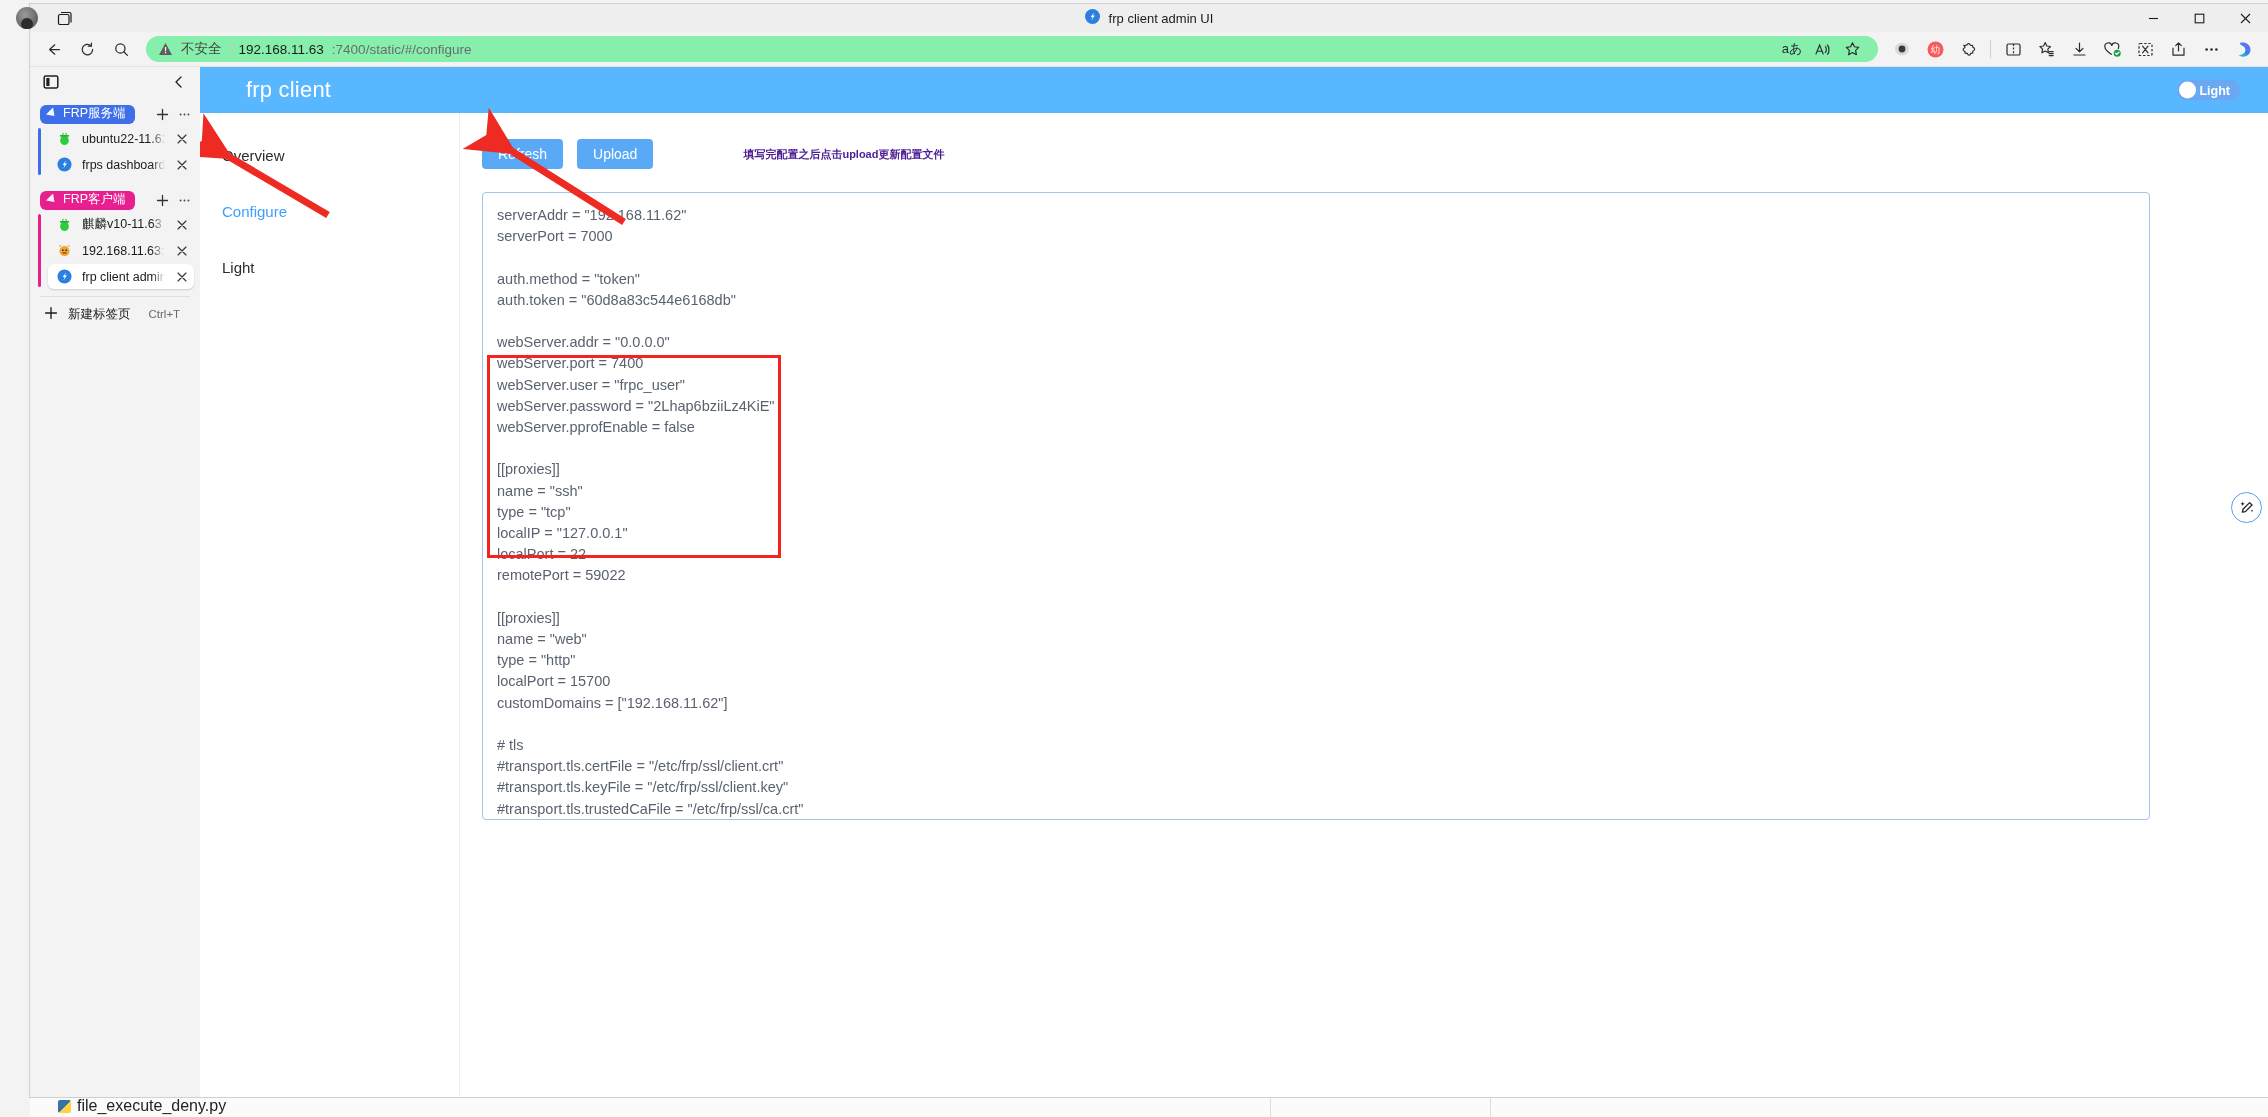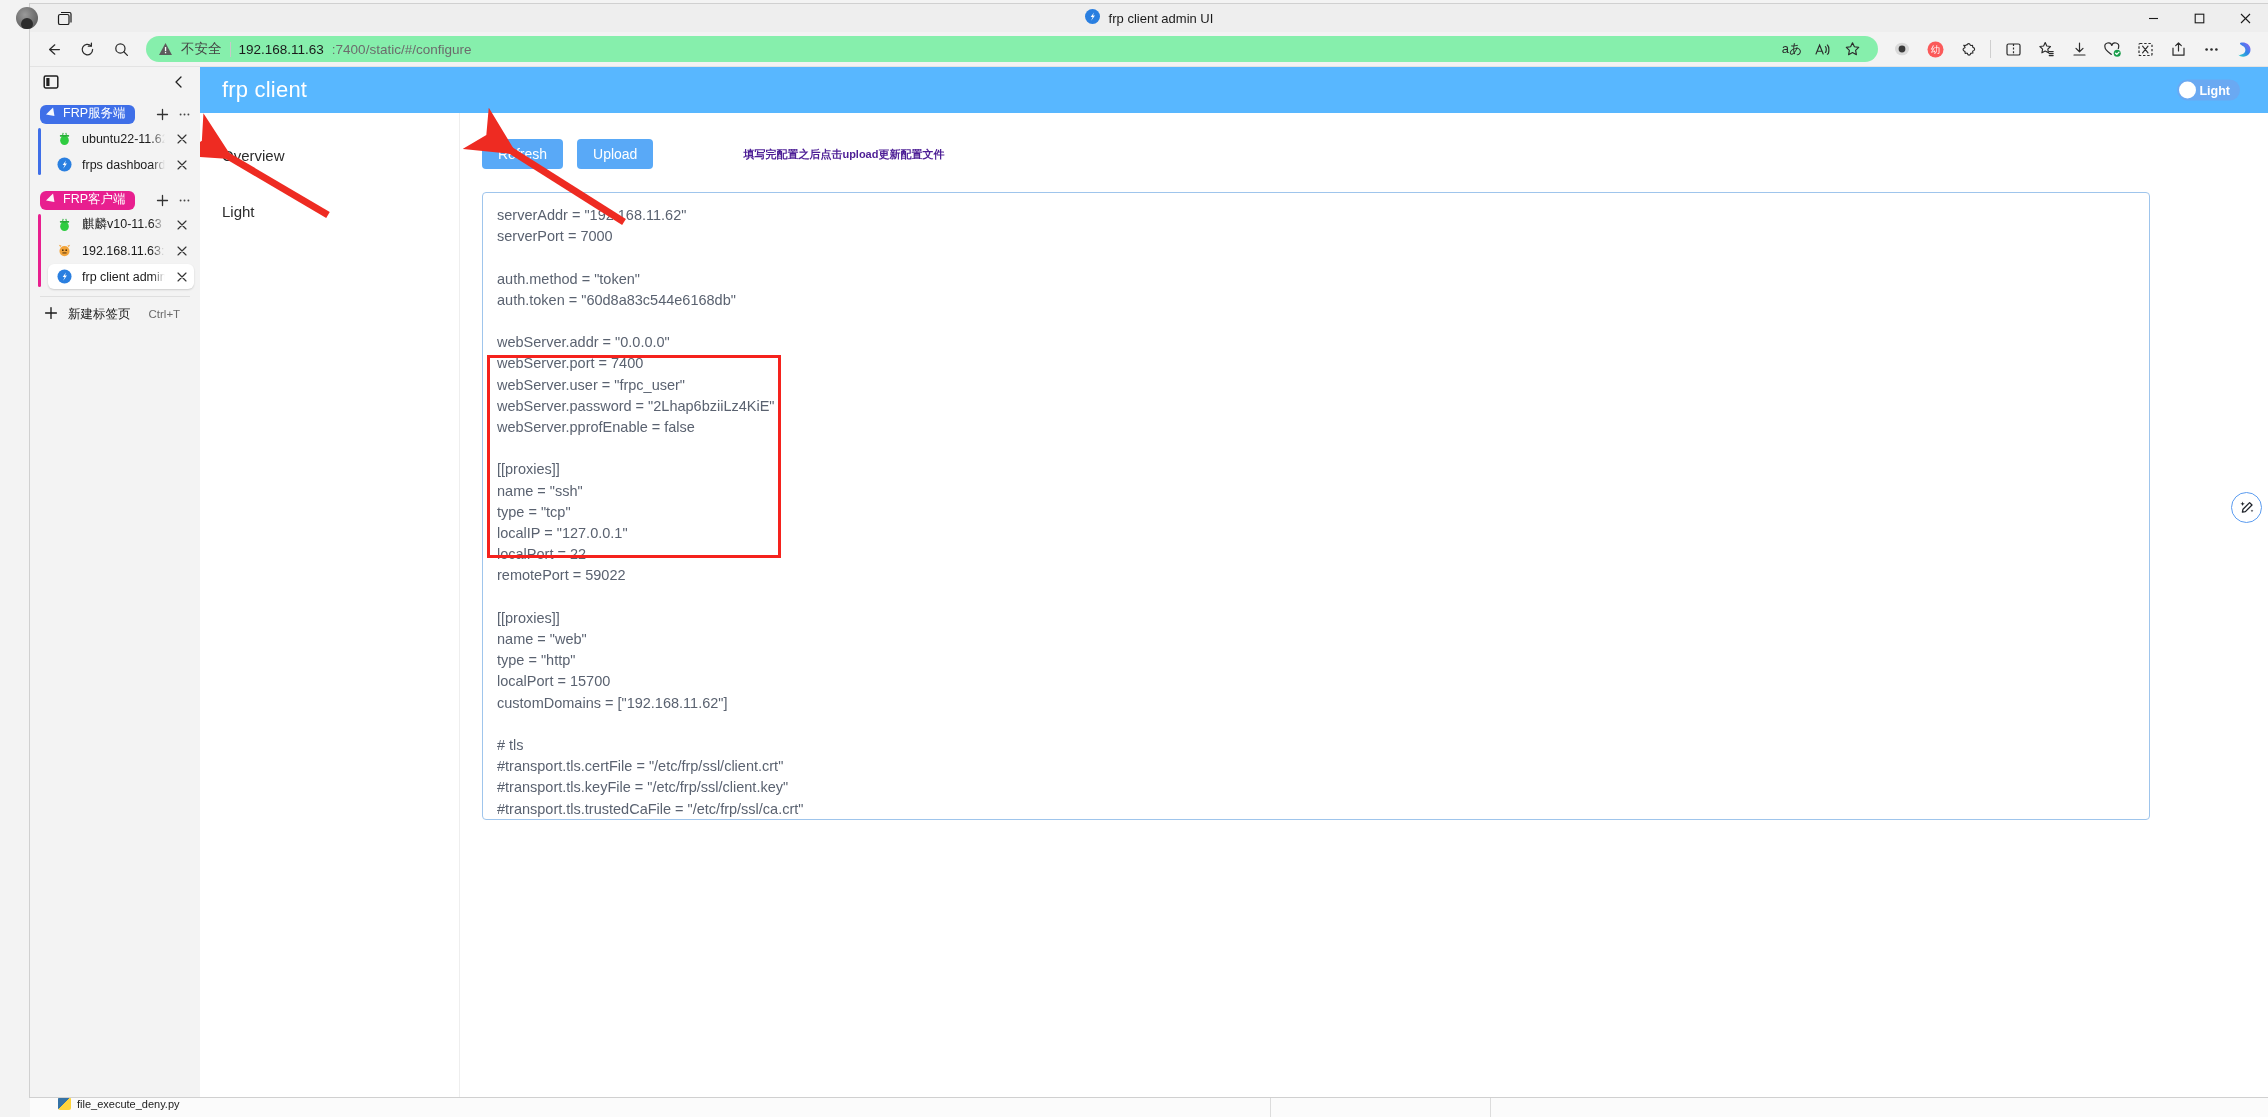--- a/index.html
+++ b/index.html
@@ -15,21 +15,21 @@
     position:absolute;left:2236px;top:28px;width:32px;height:1062px;
     background:#ffffff;overflow:hidden;
     font-family:"Liberation Mono","DejaVu Sans Mono",monospace;
     font-size:11px;line-height:17px;color:#333;white-space:pre;
     padding-top:30px;box-sizing:border-box;
   }
   #code-peek span{display:block;padding-left:2px;}
   #taskbar-peek{
     position:absolute;left:30px;bottom:0px;width:2238px;height:24px;
     background:#fbfbfb;border-top:1px solid #d8d8d8;
-    font-size:11px;color:#222;overflow:hidden;
+    font-size:16px;color:#222;overflow:hidden;
   }
   #taskbar-peek .tb-item{position:absolute;left:28px;top:4px;display:flex;gap:6px;align-items:center;}
   #taskbar-peek .tb-sep{position:absolute;top:0;width:1px;height:24px;background:#dcdcdc;}
 
   
   #browser{
     position:absolute;left:30px;top:4px;width:2238px;height:1093px;
     background:#ffffff;box-shadow:0 0 0 1px #d0d0d0;
     display:flex;flex-direction:column;
   }
@@ -91,21 +91,21 @@
     mask-image:linear-gradient(to right,#000 84%,transparent 100%);}
   .vtab .x{width:16px;height:16px;display:flex;align-items:center;justify-content:center;color:#333;font-size:12px;}
   .vt-sep{height:1px;background:#dfdfdf;margin:7px 10px 0 10px;}
   .newtab{display:flex;align-items:center;gap:10px;height:26px;margin:4px 6px 0 6px;padding:0 8px;border-radius:6px;font-size:12.5px;color:#1b1b1b;}
   .newtab .sc{margin-left:8px;color:#6a6a6a;font-size:11.5px;}
 
   
   .viewport{flex:1;background:#ffffff;position:relative;overflow:hidden;}
 
   
-  .app-header{height:46px;background:#58b7ff;display:flex;align-items:center;position:relative;}
+  .app-header{height:46px;background:#58b7ff;display:flex;align-items:center;position:relative;padding-left:24px;}
   .app-title{margin-left:22px;color:#fff;font-size:22px;letter-spacing:.2px;}
   .theme-toggle{
     position:absolute;right:28px;top:50%;transform:translateY(-50%);
     background:#6aa9f2;border-radius:11px;height:21px;display:flex;align-items:center;
     padding:0 10px 0 2px;gap:3px;color:#fff;font-size:12.5px;font-weight:bold;
   }
   .theme-knob{width:17px;height:17px;border-radius:50%;background:#fff;}
   .app-body{display:flex;height:calc(100% - 46px);}
   .app-nav{width:260px;flex:0 0 260px;padding-top:34px;box-sizing:border-box;border-right:1px solid #eeeeee;}
   .nav-item{font-size:15px;color:#2c2c2c;padding:0 0 0 22px;height:56px;display:flex;align-items:flex-start;}
@@ -481,20 +481,23 @@
           <span class="theme-knob"></span>
           <span>Light</span>
         </div>
       </div>
 
       <div class="app-body">
         <div class="app-nav">
           <div class="nav-item">
             <span>Overview</span>
           </div>
+          <div class="nav-item active">
+            <span>Configure</span>
+          </div>
           <div class="nav-item">
             <span>Light</span>
           </div>
         </div>
 
         <div class="app-main">
           <div class="btn-row">
             <button class="btn">Refresh</button>
             <button class="btn">Upload</button>
             <span class="hint">填写完配置之后点击upload更新配置文件</span>

